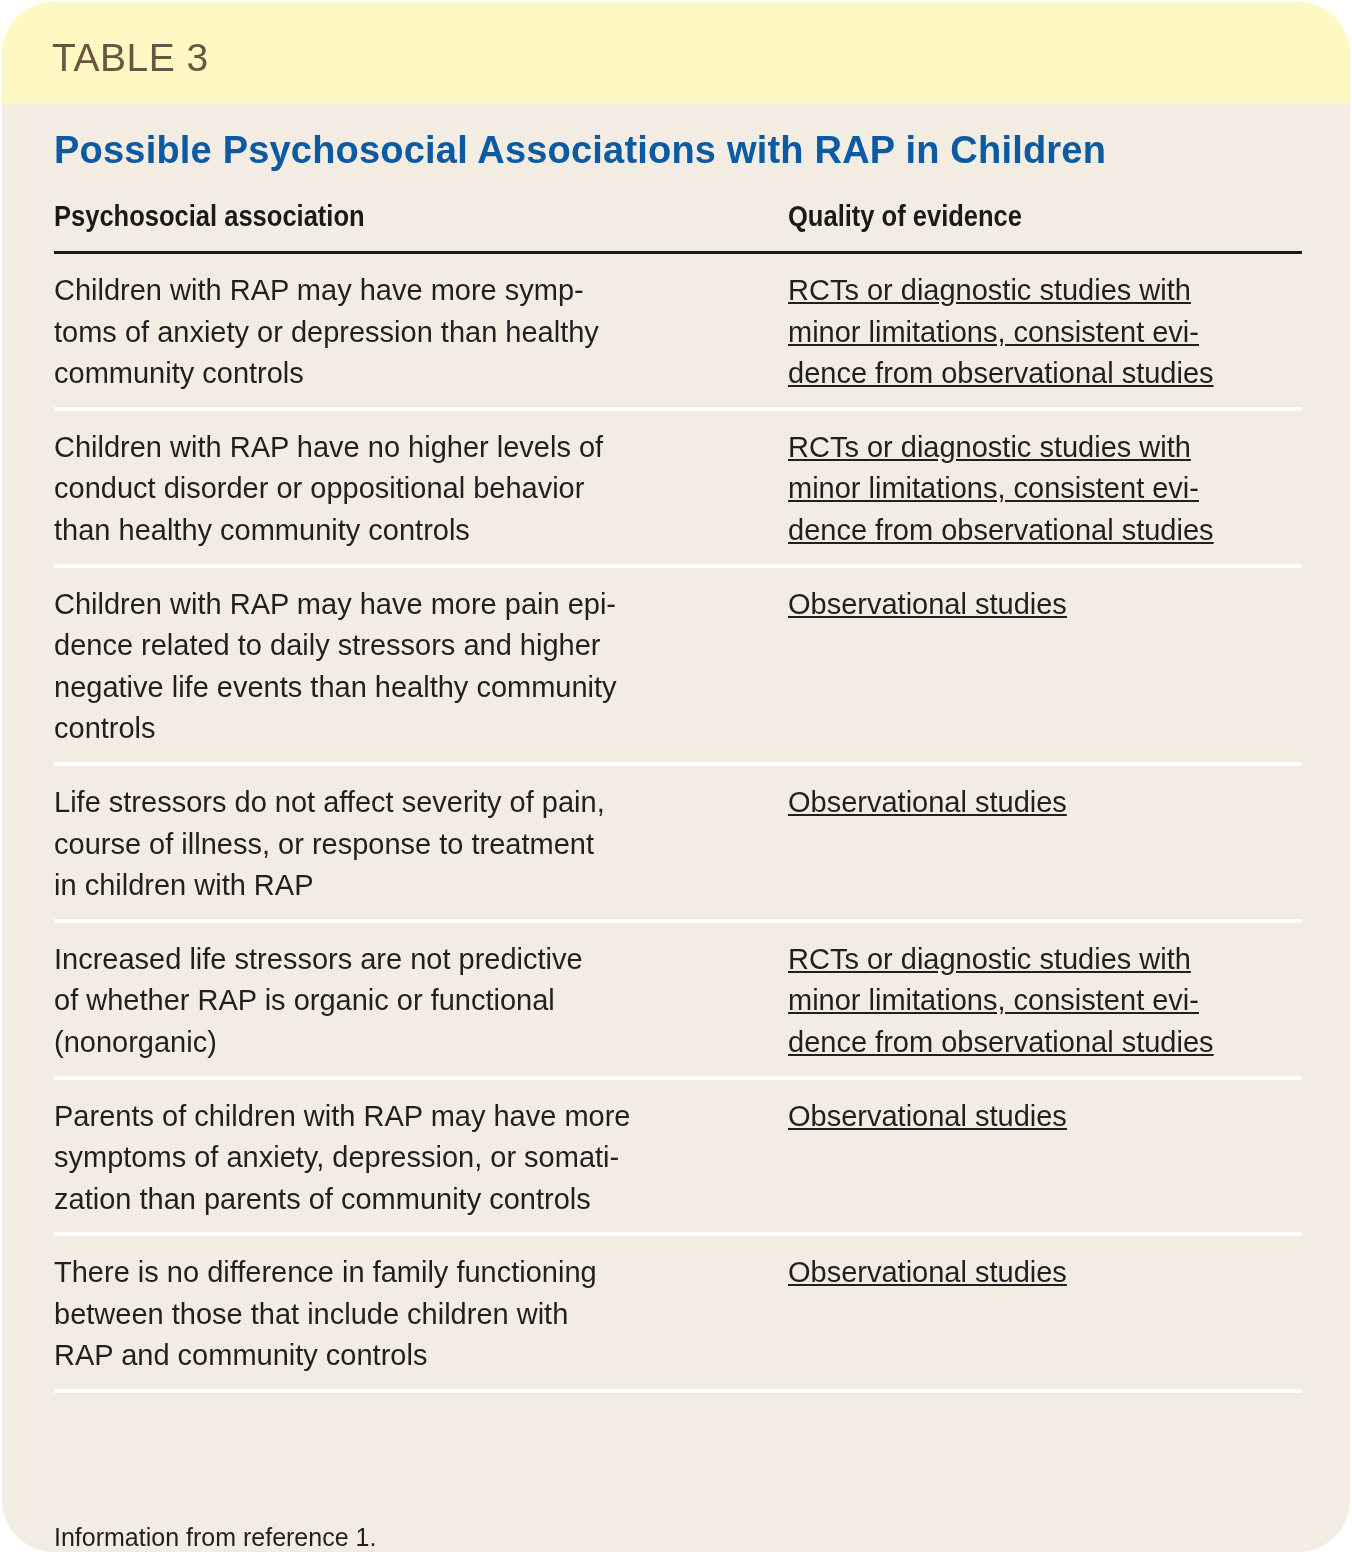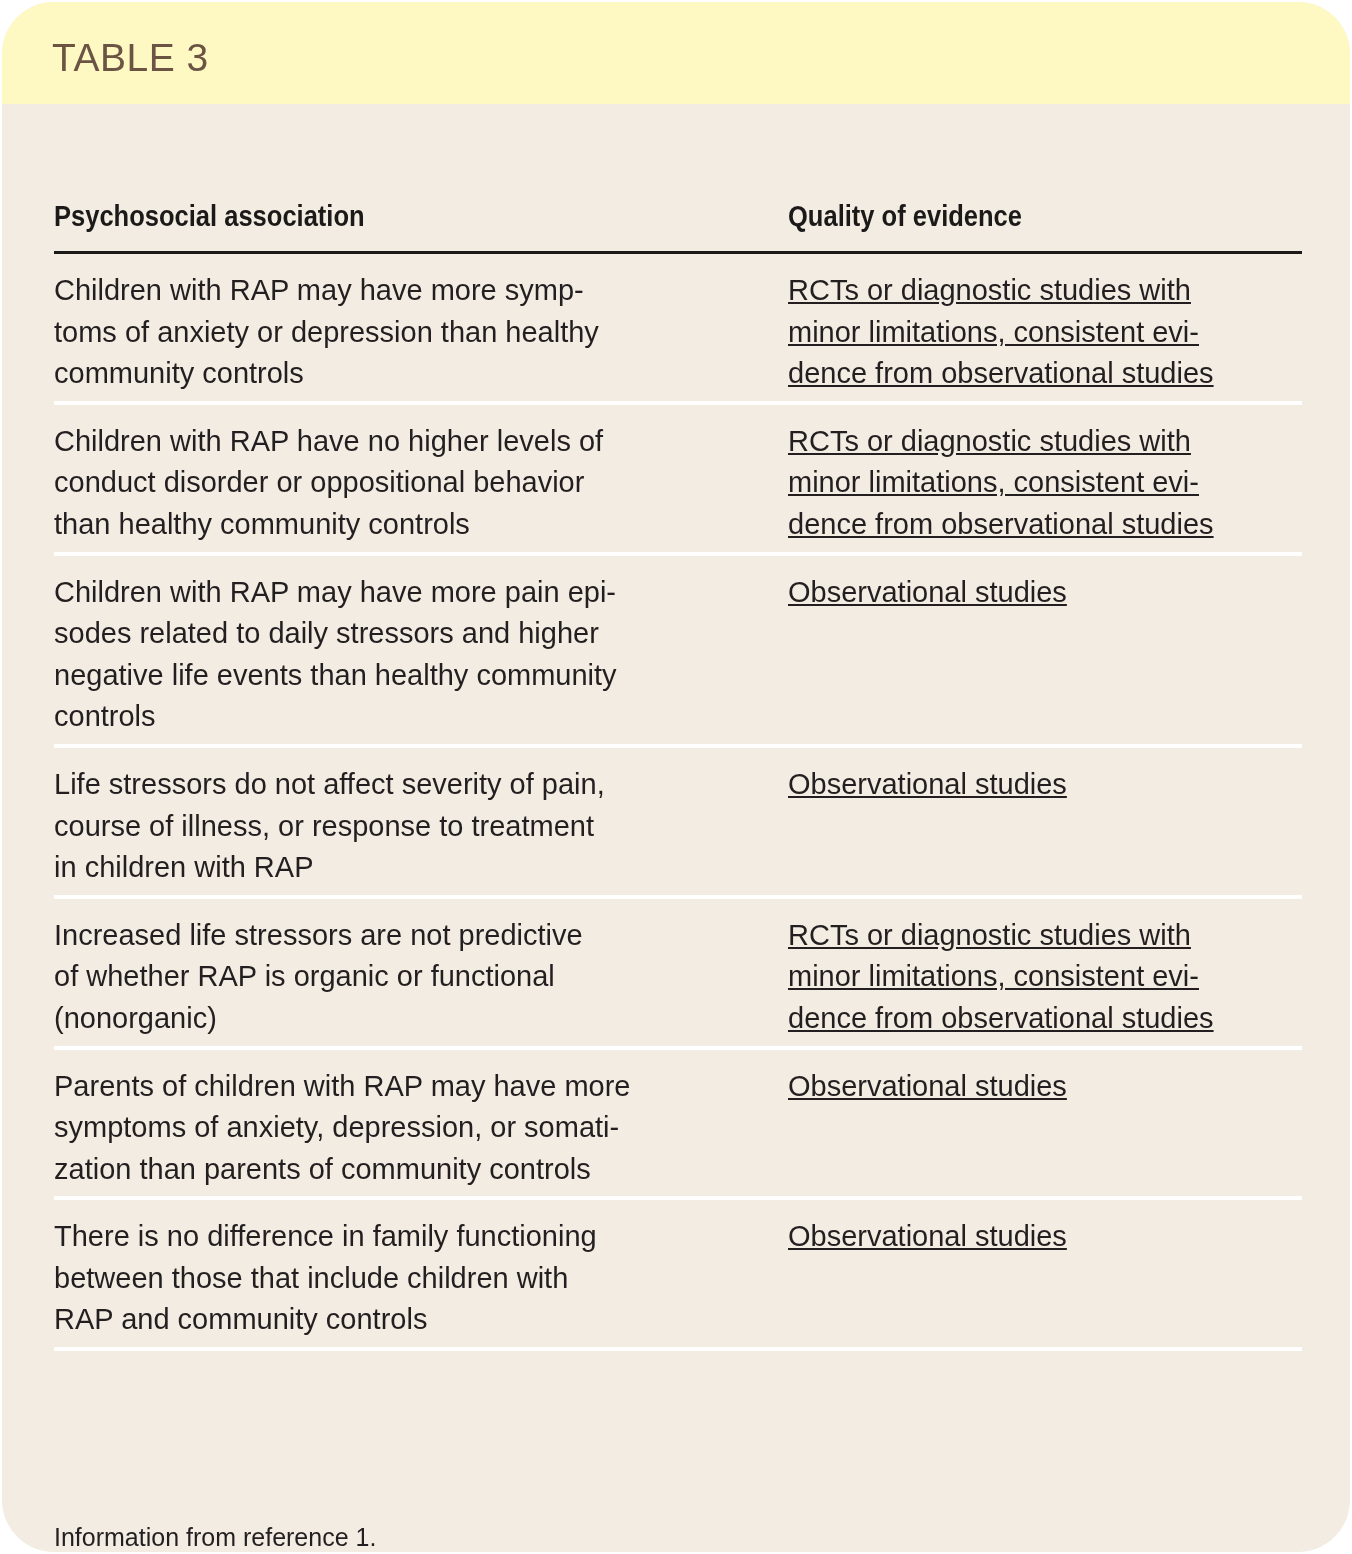--- a/index.html
+++ b/index.html
@@ -27,21 +27,21 @@
     font-family: "Liberation Sans", sans-serif; font-size: 29px; font-weight: 700;
     color: #1c1a19; transform: scaleX(0.88); transform-origin: left top; white-space: nowrap;
   }
   .col-head.c1 { left: 52px; }
   .col-head.c2 { left: 786px; }
   .head-rule {
     position: absolute; left: 52px; top: 249px; width: 1248px; height: 3px; background: #1c1a19;
   }
   .rows { position: absolute; left: 52px; top: 252px; width: 1248px; }
   .row {
-    display: flex; border-bottom: 4px solid #ffffff; padding: 16px 0 6px 0;
+    display: flex; border-bottom: 4px solid #ffffff; padding: 16px 0 12px 0;
   }
   .cell {
     font-family: "Liberation Sans", sans-serif; font-size: 29px; line-height: 41.6px;
     color: #231f20; white-space: pre-line;
   }
   .cell.c1 { width: 734px; }
   .cell.c2 { width: 514px; text-decoration: underline; }
   .footnote {
     position: absolute; left: 52px; top: 1420px;
     font-family: "Liberation Sans", sans-serif; font-size: 25px; color: #231f20;
@@ -51,20 +51,21 @@
     font-family: "Liberation Sans", sans-serif; font-size: 25px; color: #231f20;
   }
 </style>
 </head>
 <body>
 
 <div class="card">
   <div class="band">
     <div class="band-label">TABLE 3</div>
   </div>
+  <div class="title">Possible Psychosocial Associations with RAP in Children</div>
 
   <div class="col-head c1">Psychosocial association</div>
   <div class="col-head c2">Quality of evidence</div>
   <div class="head-rule"></div>
 
   <div class="rows">
     <div class="row">
       <div class="cell c1">Children with RAP may have more symp-
 toms of anxiety or depression than healthy
 community controls</div>
@@ -75,21 +76,21 @@
     <div class="row">
       <div class="cell c1">Children with RAP have no higher levels of
 conduct disorder or oppositional behavior
 than healthy community controls</div>
       <div class="cell c2">RCTs or diagnostic studies with
 minor limitations, consistent evi-
 dence from observational studies</div>
     </div>
     <div class="row">
       <div class="cell c1">Children with RAP may have more pain epi-
-sodes related to daily stressors and higher
+dence related to daily stressors and higher
 negative life events than healthy community
 controls</div>
       <div class="cell c2">Observational studies</div>
     </div>
     <div class="row">
       <div class="cell c1">Life stressors do not affect severity of pain,
 course of illness, or response to treatment
 in children with RAP</div>
       <div class="cell c2">Observational studies</div>
     </div>

